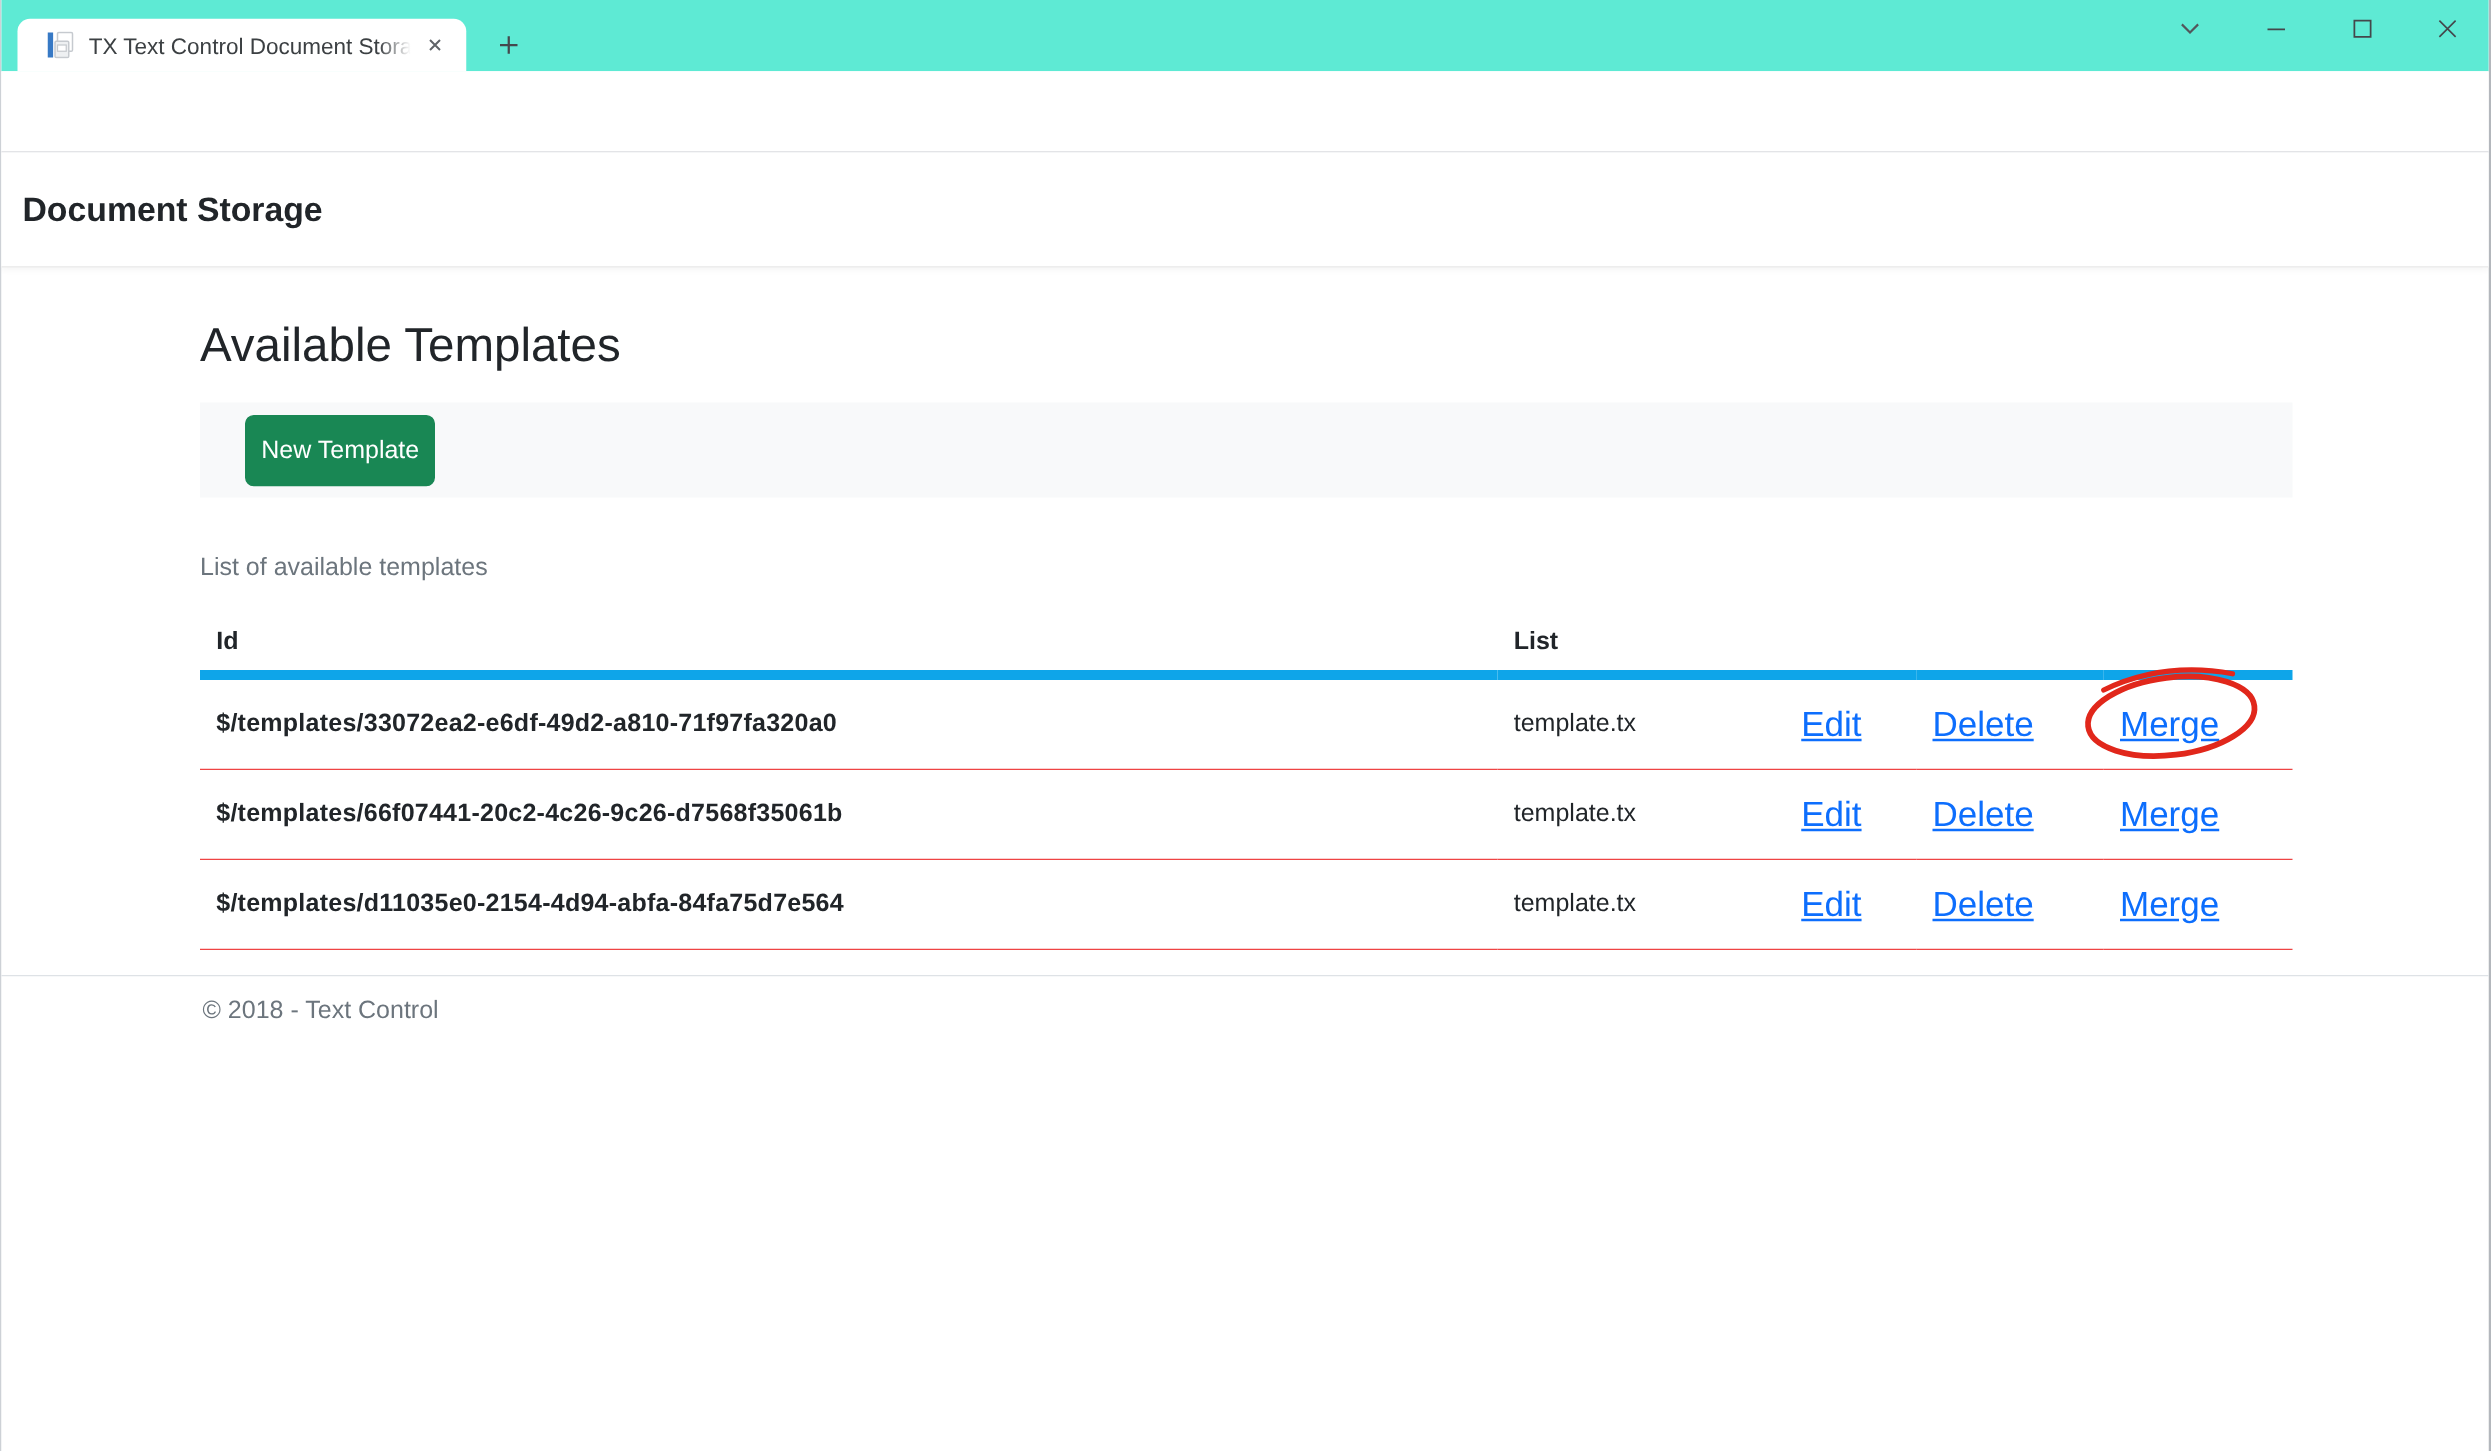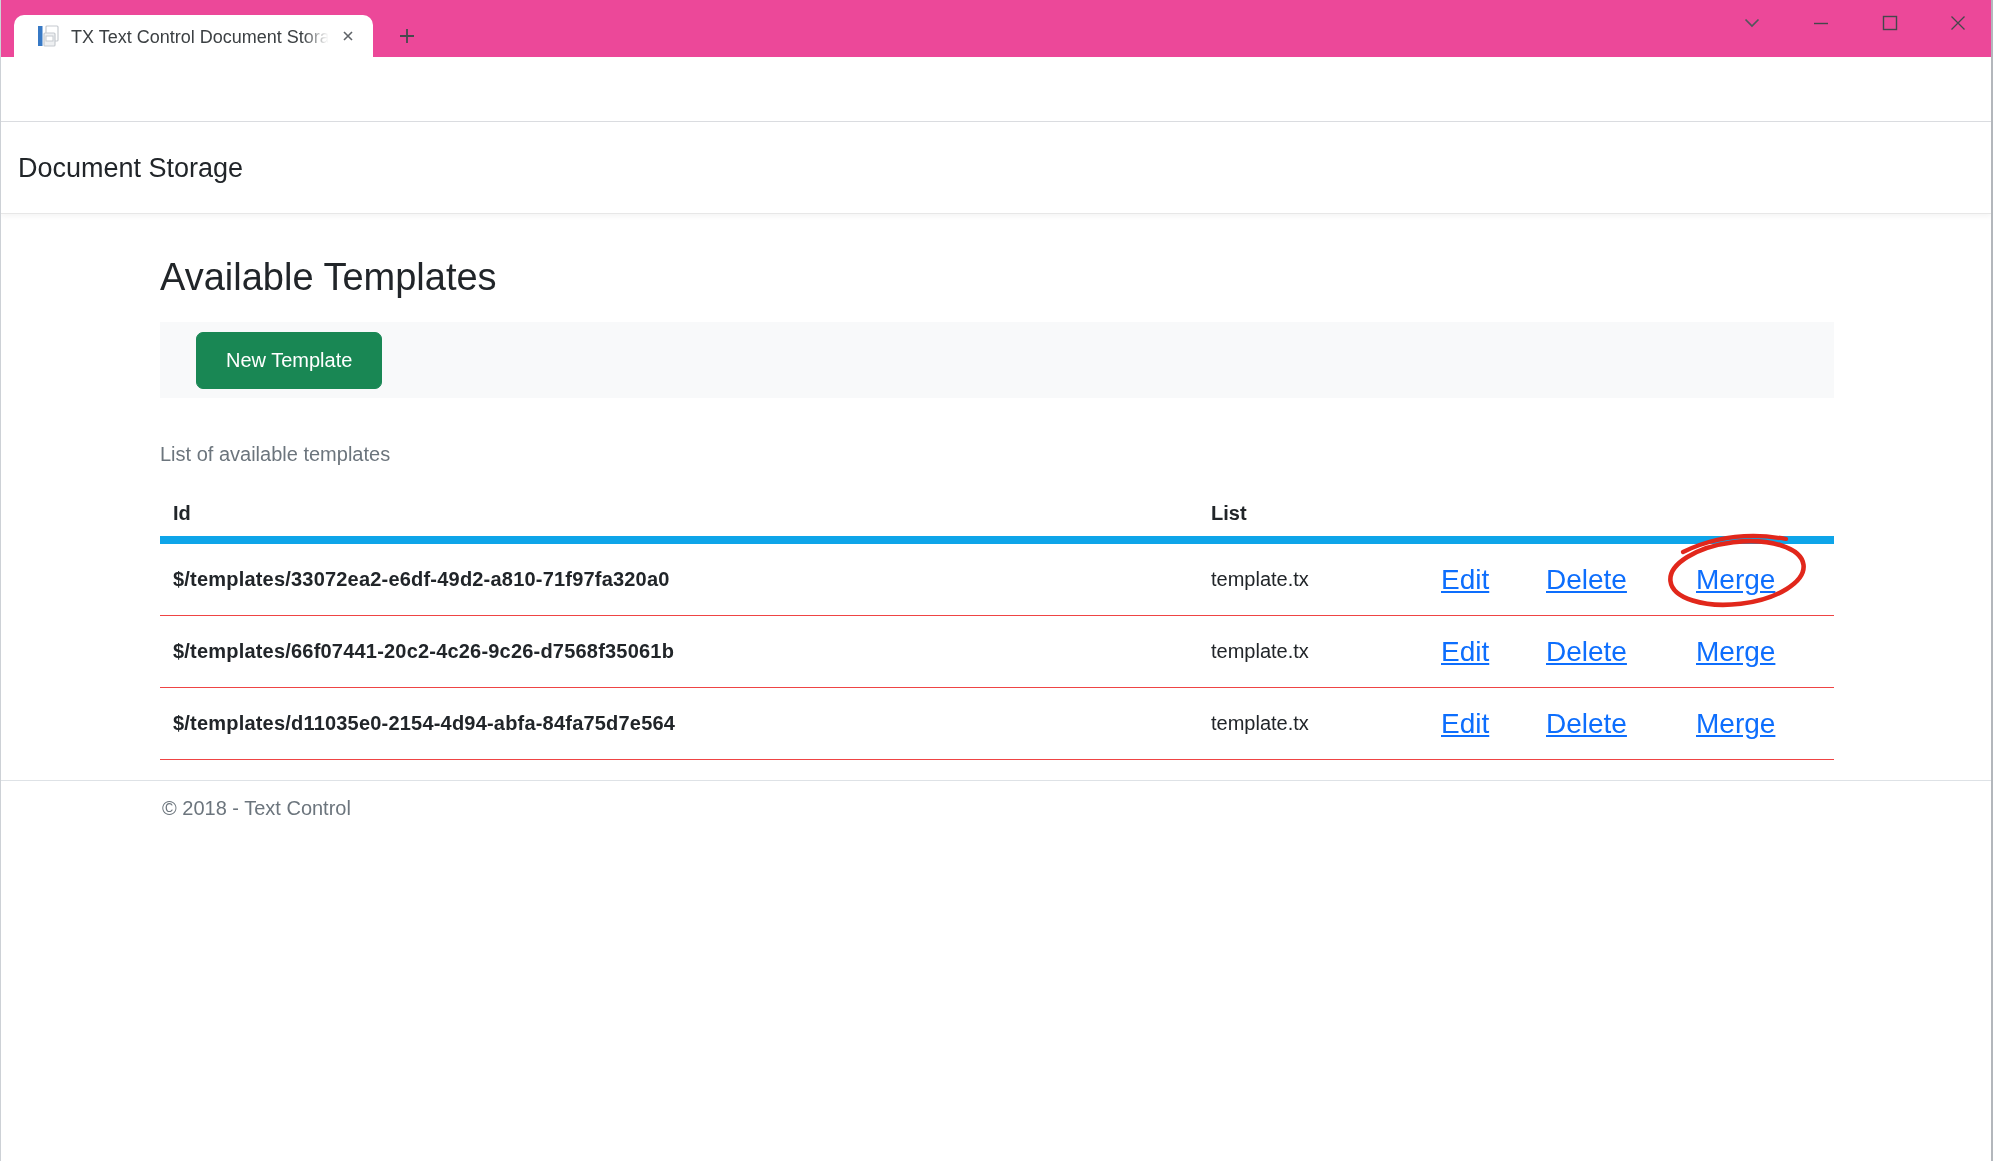--- a/index.html
+++ b/index.html
@@ -2,45 +2,45 @@
 <html><head>
 <meta charset="utf-8">
 <style>
   html,body{margin:0;padding:0;}
   .window{
     position:relative;width:1993px;height:1161px;background:#fff;overflow:hidden;
     font-family:"Liberation Sans",sans-serif;box-sizing:border-box;
     border-left:1px solid #cdd1d6;border-right:2px solid #b3b7bc;
   }
   
-  .tabstrip{position:absolute;left:0;top:0;right:0;height:57px;background:#ec4899;}
+  .tabstrip{position:absolute;left:0;top:0;right:0;height:57px;background:#5eead4;}
   .tab{position:absolute;left:13px;top:15px;width:359px;height:42px;background:#fff;border-radius:10px 10px 0 0;}
   .tab-favicon{position:absolute;left:24px;top:10px;width:22px;height:22px;}
   .tab-title{position:absolute;left:57px;top:10px;width:262px;height:24px;font-size:18px;line-height:24px;color:#3c4043;white-space:nowrap;overflow:hidden;}
   .tab-title::after{content:"";position:absolute;right:0;top:0;bottom:0;width:30px;background:linear-gradient(to right,rgba(255,255,255,0),#fff 85%);}
   .tab-close{position:absolute;left:325px;top:12px;width:18px;height:18px;display:flex;align-items:center;justify-content:center;}
   .newtab{position:absolute;left:393px;top:23px;width:26px;height:26px;display:flex;align-items:center;justify-content:center;}
   .winbtn{position:absolute;top:6px;width:48px;height:34px;display:flex;align-items:center;justify-content:center;}
   
   .toolbar{position:absolute;top:57px;left:0;right:0;height:64px;background:#fff;border-bottom:1px solid #dadce0;}
   .navicon{position:absolute;top:75px;width:28px;height:28px;display:flex;align-items:center;justify-content:center;}
   .omnibox{position:absolute;left:163px;top:67px;width:1670px;height:44px;background:#f0f2f5;border-radius:22px;}
   .omni-lock{position:absolute;left:24px;top:12px;width:20px;height:20px;}
   .omni-text{position:absolute;left:41px;top:10px;font-size:19px;line-height:24px;color:#202124;white-space:nowrap;}
   .omni-port{color:#5f6368;}
   .omni-icon{position:absolute;top:8px;width:28px;height:28px;display:flex;align-items:center;justify-content:center;}
   .avatar{position:absolute;left:1894px;top:72px;width:34px;height:34px;border-radius:50%;background:#b5305f;color:#fff;
           display:flex;align-items:center;justify-content:center;font-size:17px;font-weight:bold;}
   
   .navbar{position:absolute;top:122px;left:0;right:0;height:91px;background:#fff;border-bottom:1px solid #e7e7e7;box-shadow:0 3px 5px rgba(0,0,0,.04);}
-  .brand{position:absolute;left:17px;top:50%;transform:translateY(-50%);font-size:27px;color:#212529;text-decoration:none;}
+  .brand{position:absolute;left:17px;top:50%;transform:translateY(-50%);font-size:27px;color:#212529;text-decoration:none;font-weight:bold;}
   
   .h1{position:absolute;left:159px;top:241px;font-size:38px;line-height:72px;color:#212529;font-weight:400;margin:0;}
   .panel{position:absolute;left:159px;top:322px;width:1674px;height:76px;background:#f8f9fa;}
-  .btn-new{position:absolute;left:36px;top:10px;height:57px;padding:0 29px;background:#198754;border:1px solid #198754;border-radius:7px;
+  .btn-new{position:absolute;left:36px;top:10px;height:57px;padding:0 12px;background:#198754;border:1px solid #198754;border-radius:7px;
            color:#fff;font-size:20px;font-family:inherit;display:flex;align-items:center;cursor:pointer;}
   .caption{position:absolute;left:159px;top:443px;font-size:20px;color:#6c757d;text-align:center;}
   .tbl{position:absolute;left:159px;top:490px;width:1674px;display:grid;grid-template-columns:1038px 230px 105px 150px 151px;color:#212529;}
   .tbl .hcell{height:54px;display:flex;align-items:center;padding-left:13px;box-sizing:border-box;
               border-bottom:8px solid #0ea5e9;font-weight:bold;font-size:20px;}
   .tbl .cell{height:72px;display:flex;align-items:center;padding-left:13px;box-sizing:border-box;
              border-bottom:1px solid #ef4444;font-size:20px;}
   .cell-id{font-weight:bold;font-size:21px;letter-spacing:.2px;}
   .tbl a{color:#0d6efd;text-decoration:underline;font-size:28px;}
   

